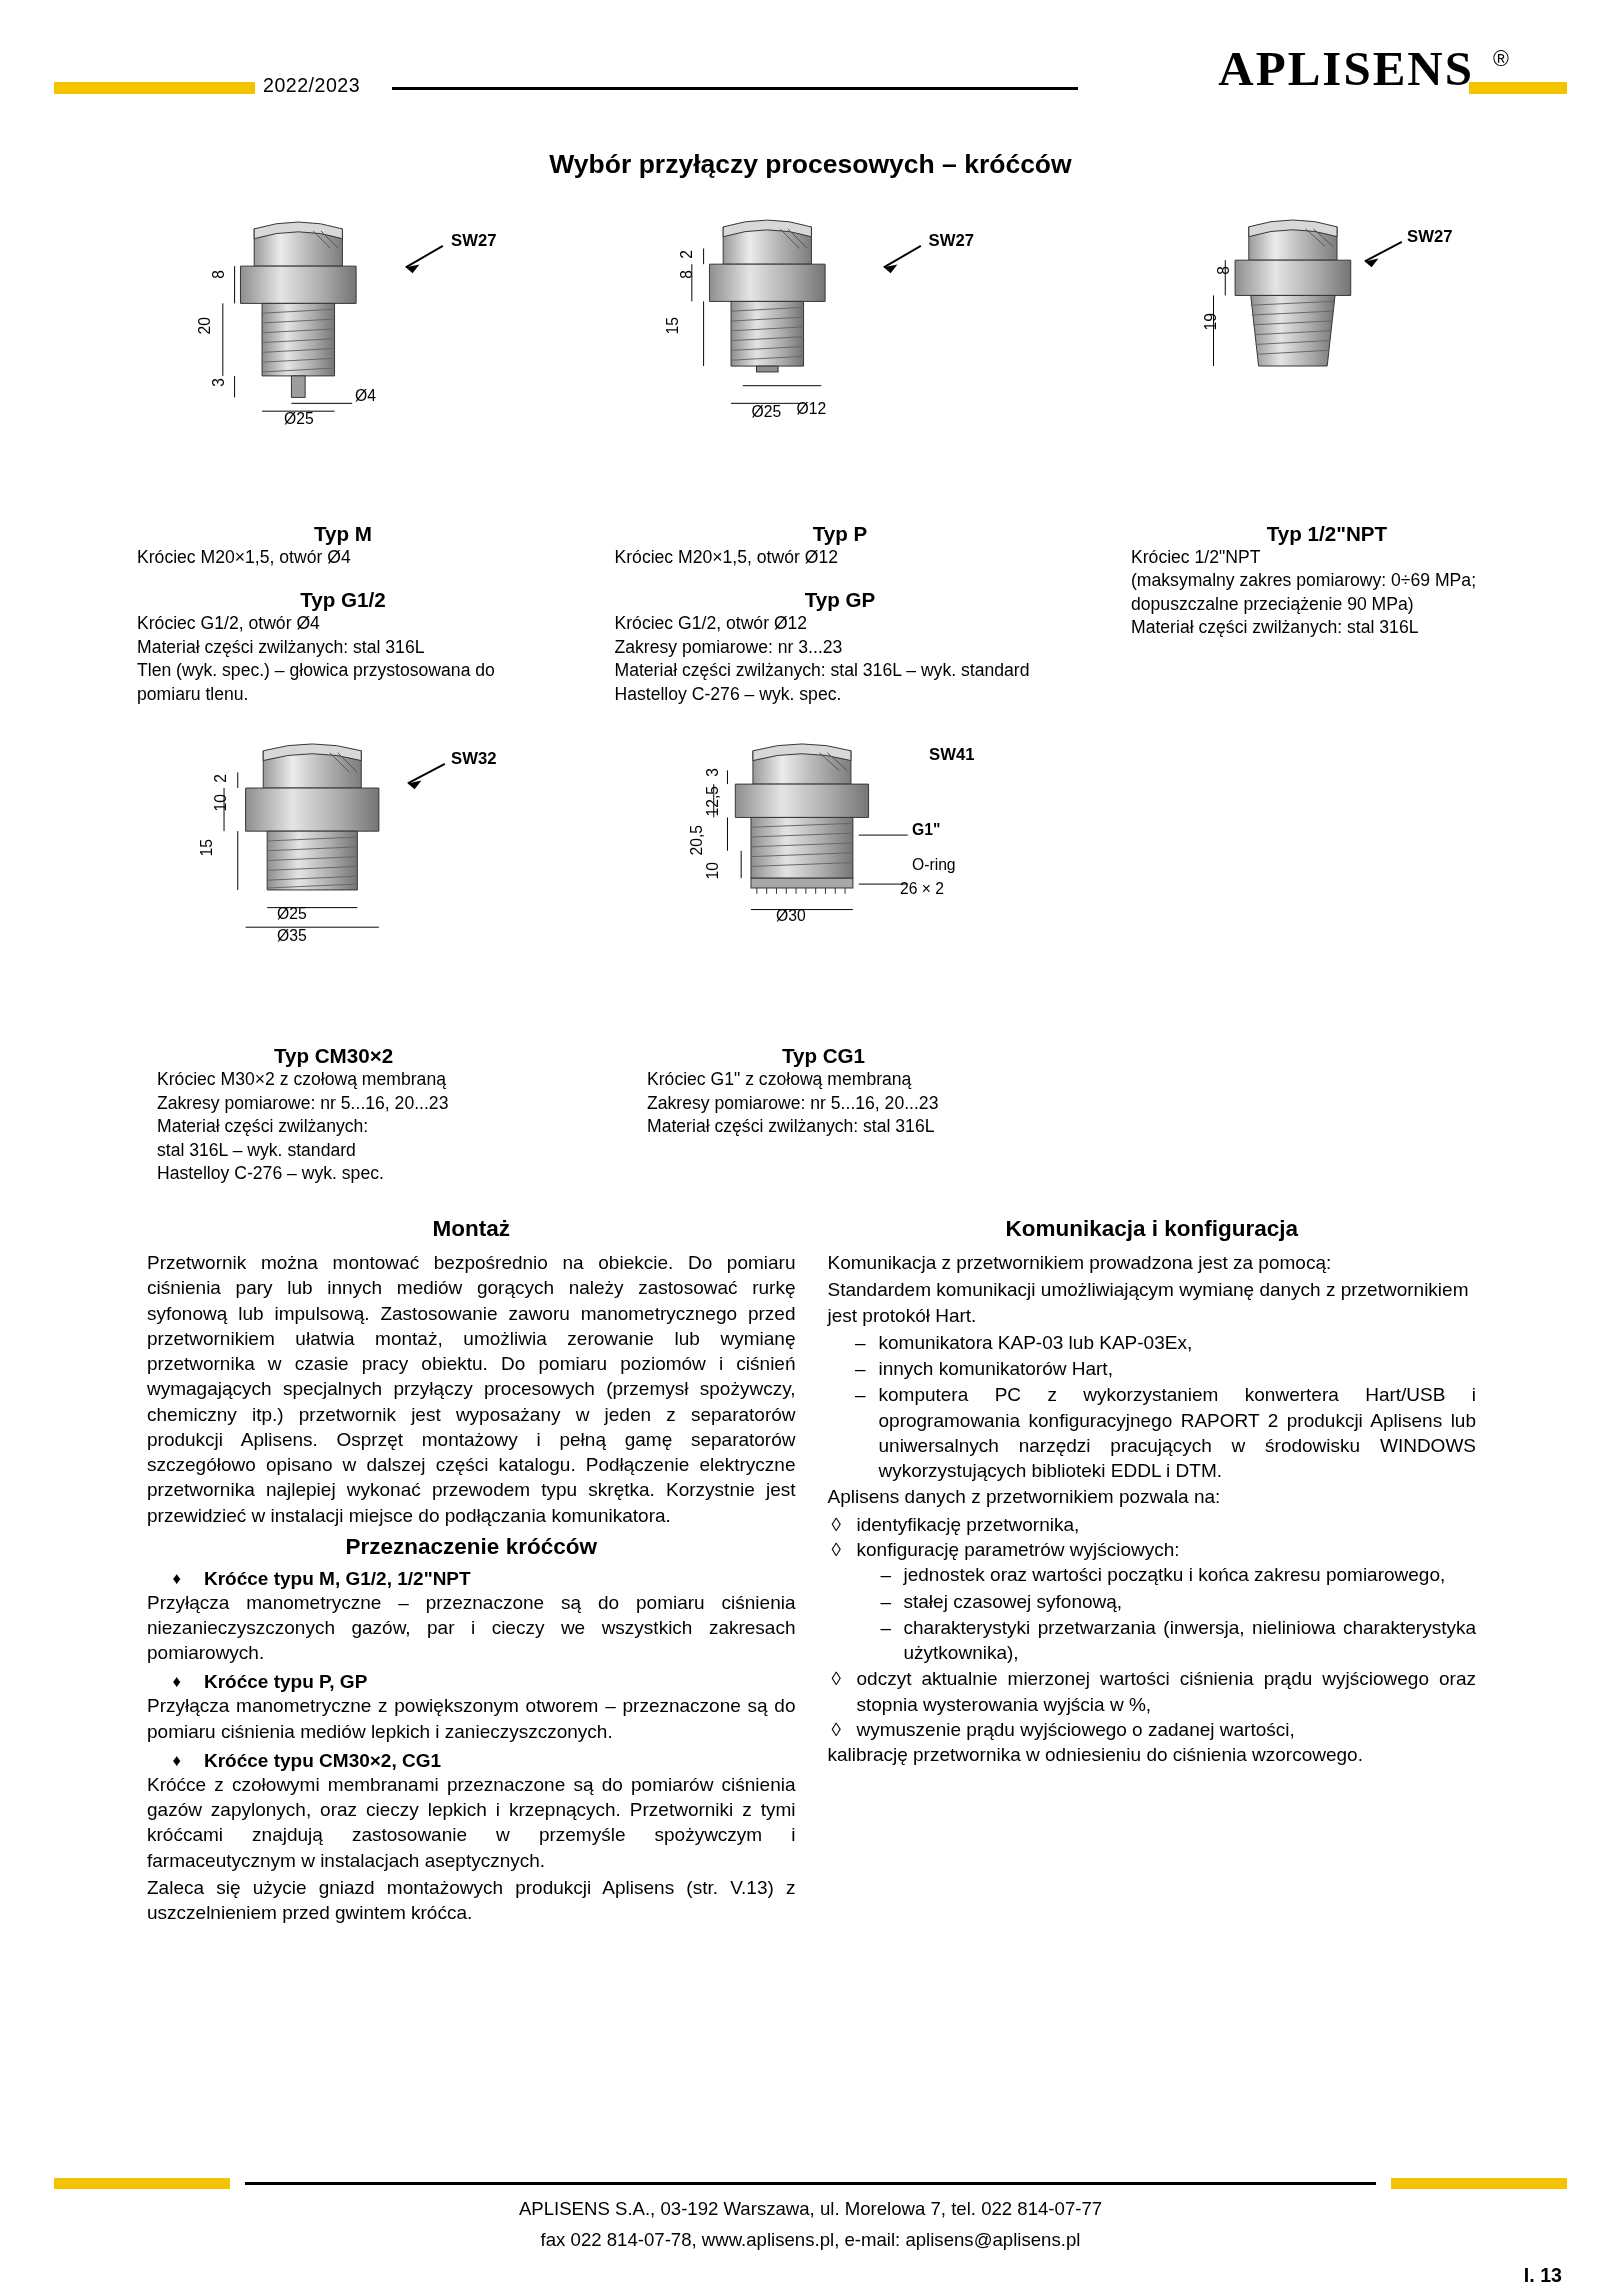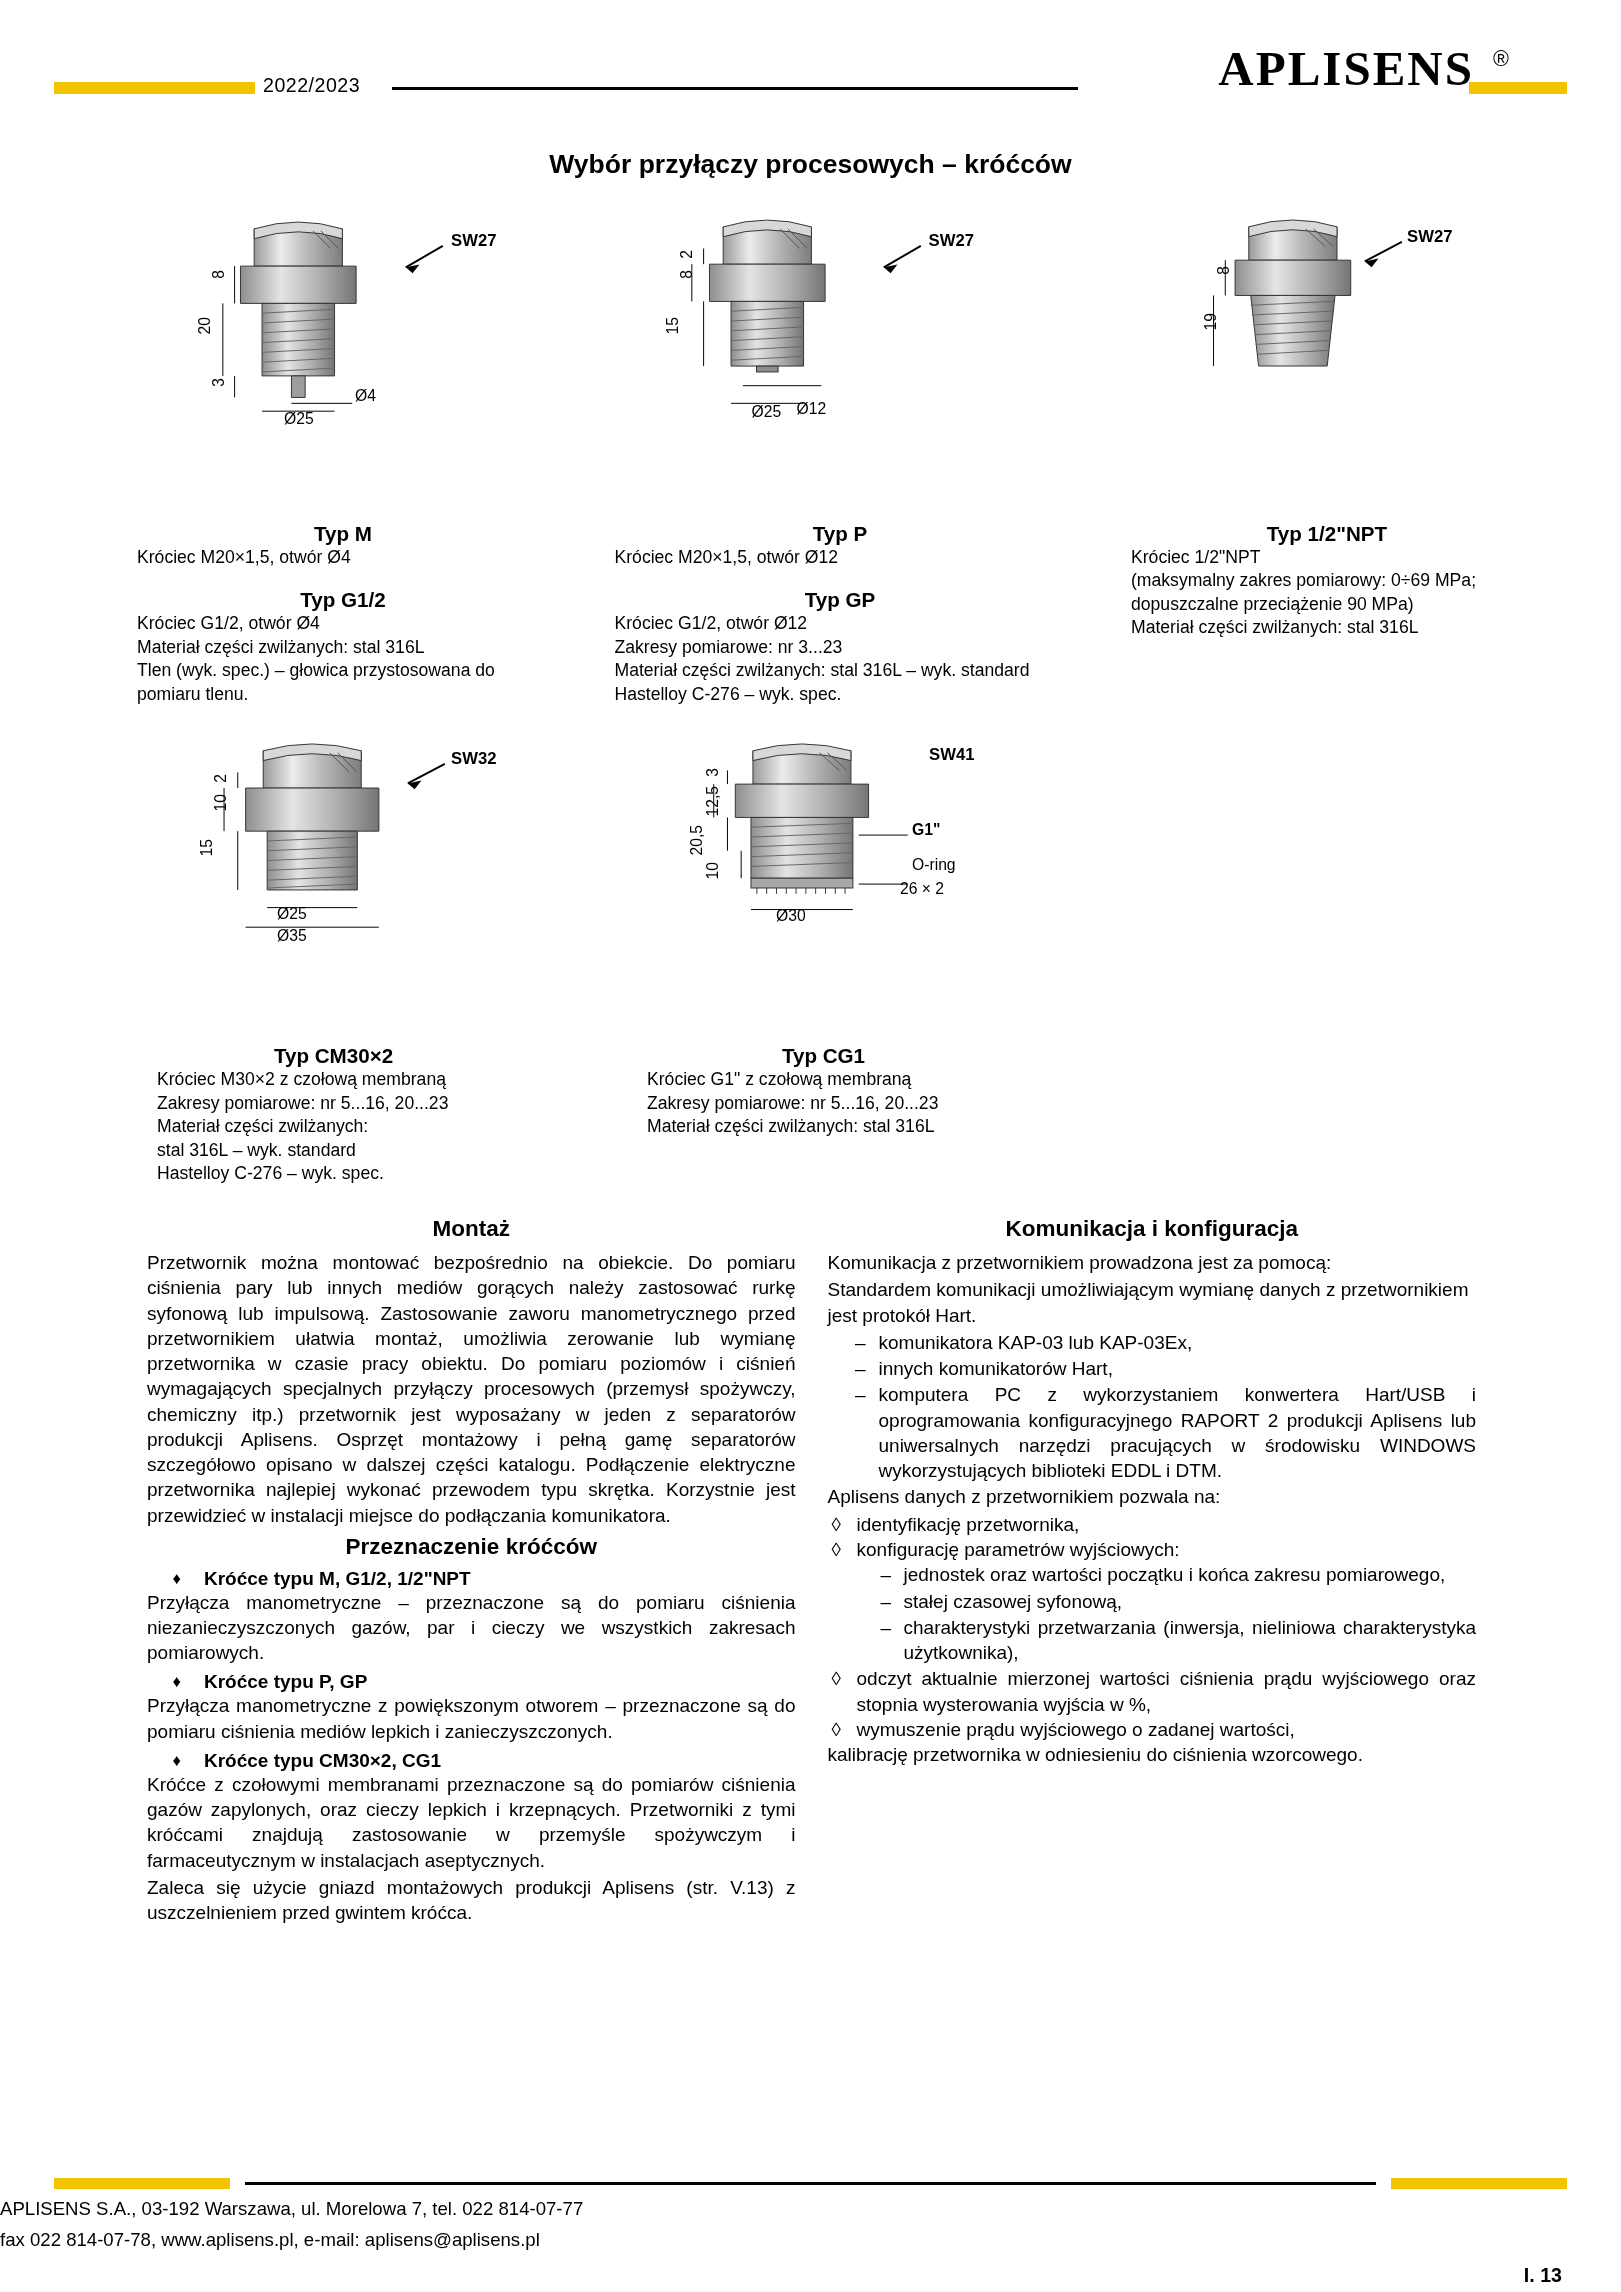--- a/index.html
+++ b/index.html
@@ -202,20 +202,21 @@
   }
   .f-bar-right{
     position:absolute; right:54px; top:3.9px;
     width:176px; height:10.8px; background:#f5c400;
   }
   .f-rule{
     position:absolute; left:245px; right:245px; top:7.8px;
     height:2.9px; background:#000;
   }
   .f-text{
+    text-align:center;
     font-size:18.6px;
     line-height:1.35;
     margin-top:5.9px;
   }
   .f-page{
     position:absolute;
     right:59px; bottom:-35px;
     font-size:19.6px;
     font-weight:bold;
   }

